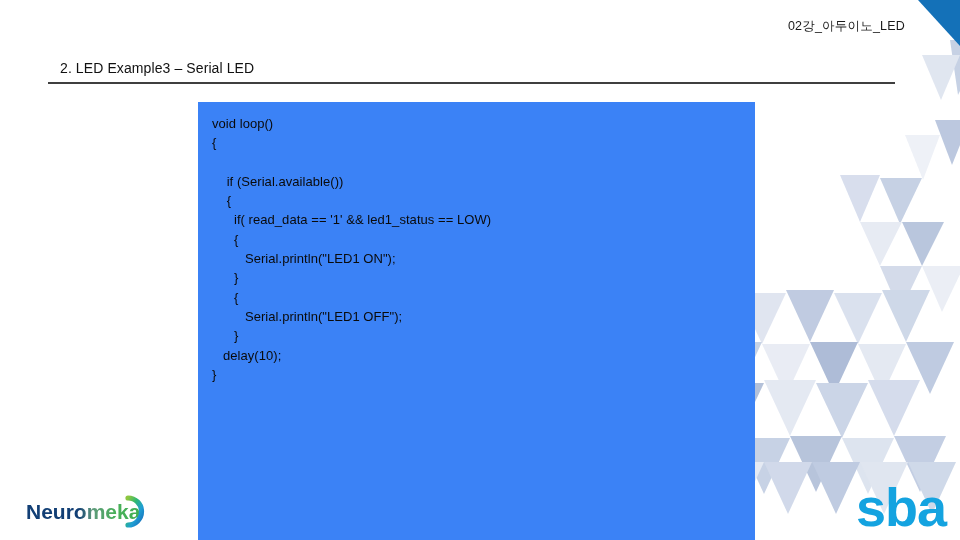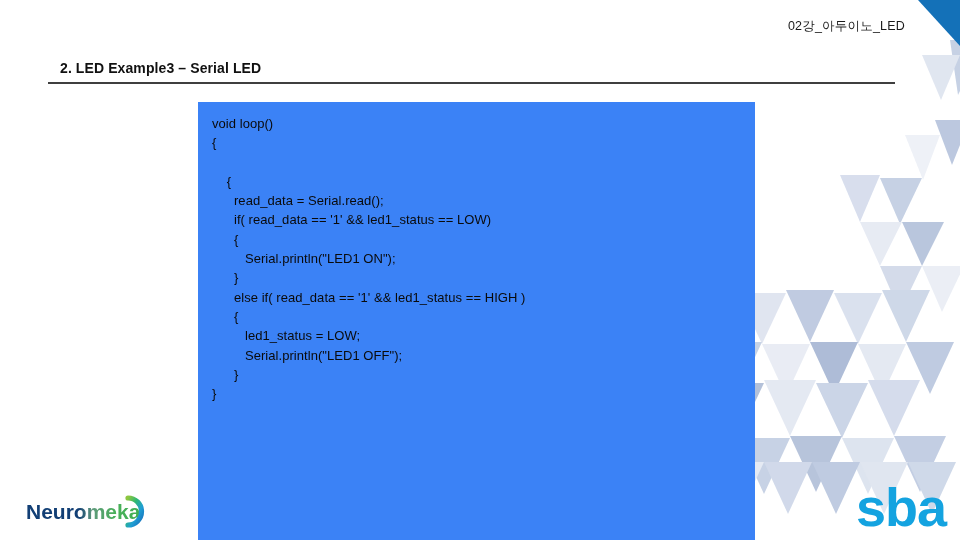--- a/index.html
+++ b/index.html
@@ -51,21 +51,21 @@
 
   
   .title-block {
     position: absolute;
     left: 48px;
     top: 60px;
     width: 847px;
   }
   .title-text {
     font-size: 14px;
-    font-weight: bold;
+    font-weight: normal;
     color: #111111;
     margin: 0 0 6px 12px;
     letter-spacing: 0.1px;
     white-space: nowrap;
   }
   .title-rule {
     width: 847px;
     height: 2px;
     background: #3f3f3f;
   }
@@ -179,31 +179,30 @@
   <div class="title-block">
     <div class="title-text">2. LED Example3 – Serial LED</div>
     <div class="title-rule"></div>
   </div>
 
   <div class="code-block">
     <div id="code-lines">
         <div class="code-line">void loop()</div>
         <div class="code-line">{</div>
         <div class="code-line blank"></div>
+        <div class="code-line">    if (Serial.available())</div>
         <div class="code-line">    {</div>
-        <div class="code-line">      read_data = Serial.read();</div>
         <div class="code-line">      if( read_data == '1' &amp;&amp; led1_status == LOW)</div>
         <div class="code-line">      {</div>
         <div class="code-line">         Serial.println("LED1 ON");</div>
         <div class="code-line">      }</div>
-        <div class="code-line">      else if( read_data == '1' &amp;&amp; led1_status == HIGH )</div>
         <div class="code-line">      {</div>
-        <div class="code-line">         led1_status = LOW;</div>
         <div class="code-line">         Serial.println("LED1 OFF");</div>
         <div class="code-line">      }</div>
+        <div class="code-line">   delay(10);</div>
         <div class="code-line">}</div>
       </div>
   </div>
 
   <svg class="neuromeka-logo" viewBox="0 0 128 40">
     <defs>
       <linearGradient id="nm-arc" x1="0%" y1="0%" x2="85%" y2="100%">
         <stop offset="0%" stop-color="#8dc63f"></stop>
         <stop offset="35%" stop-color="#2eb872"></stop>
         <stop offset="70%" stop-color="#1f9fd4"></stop>

